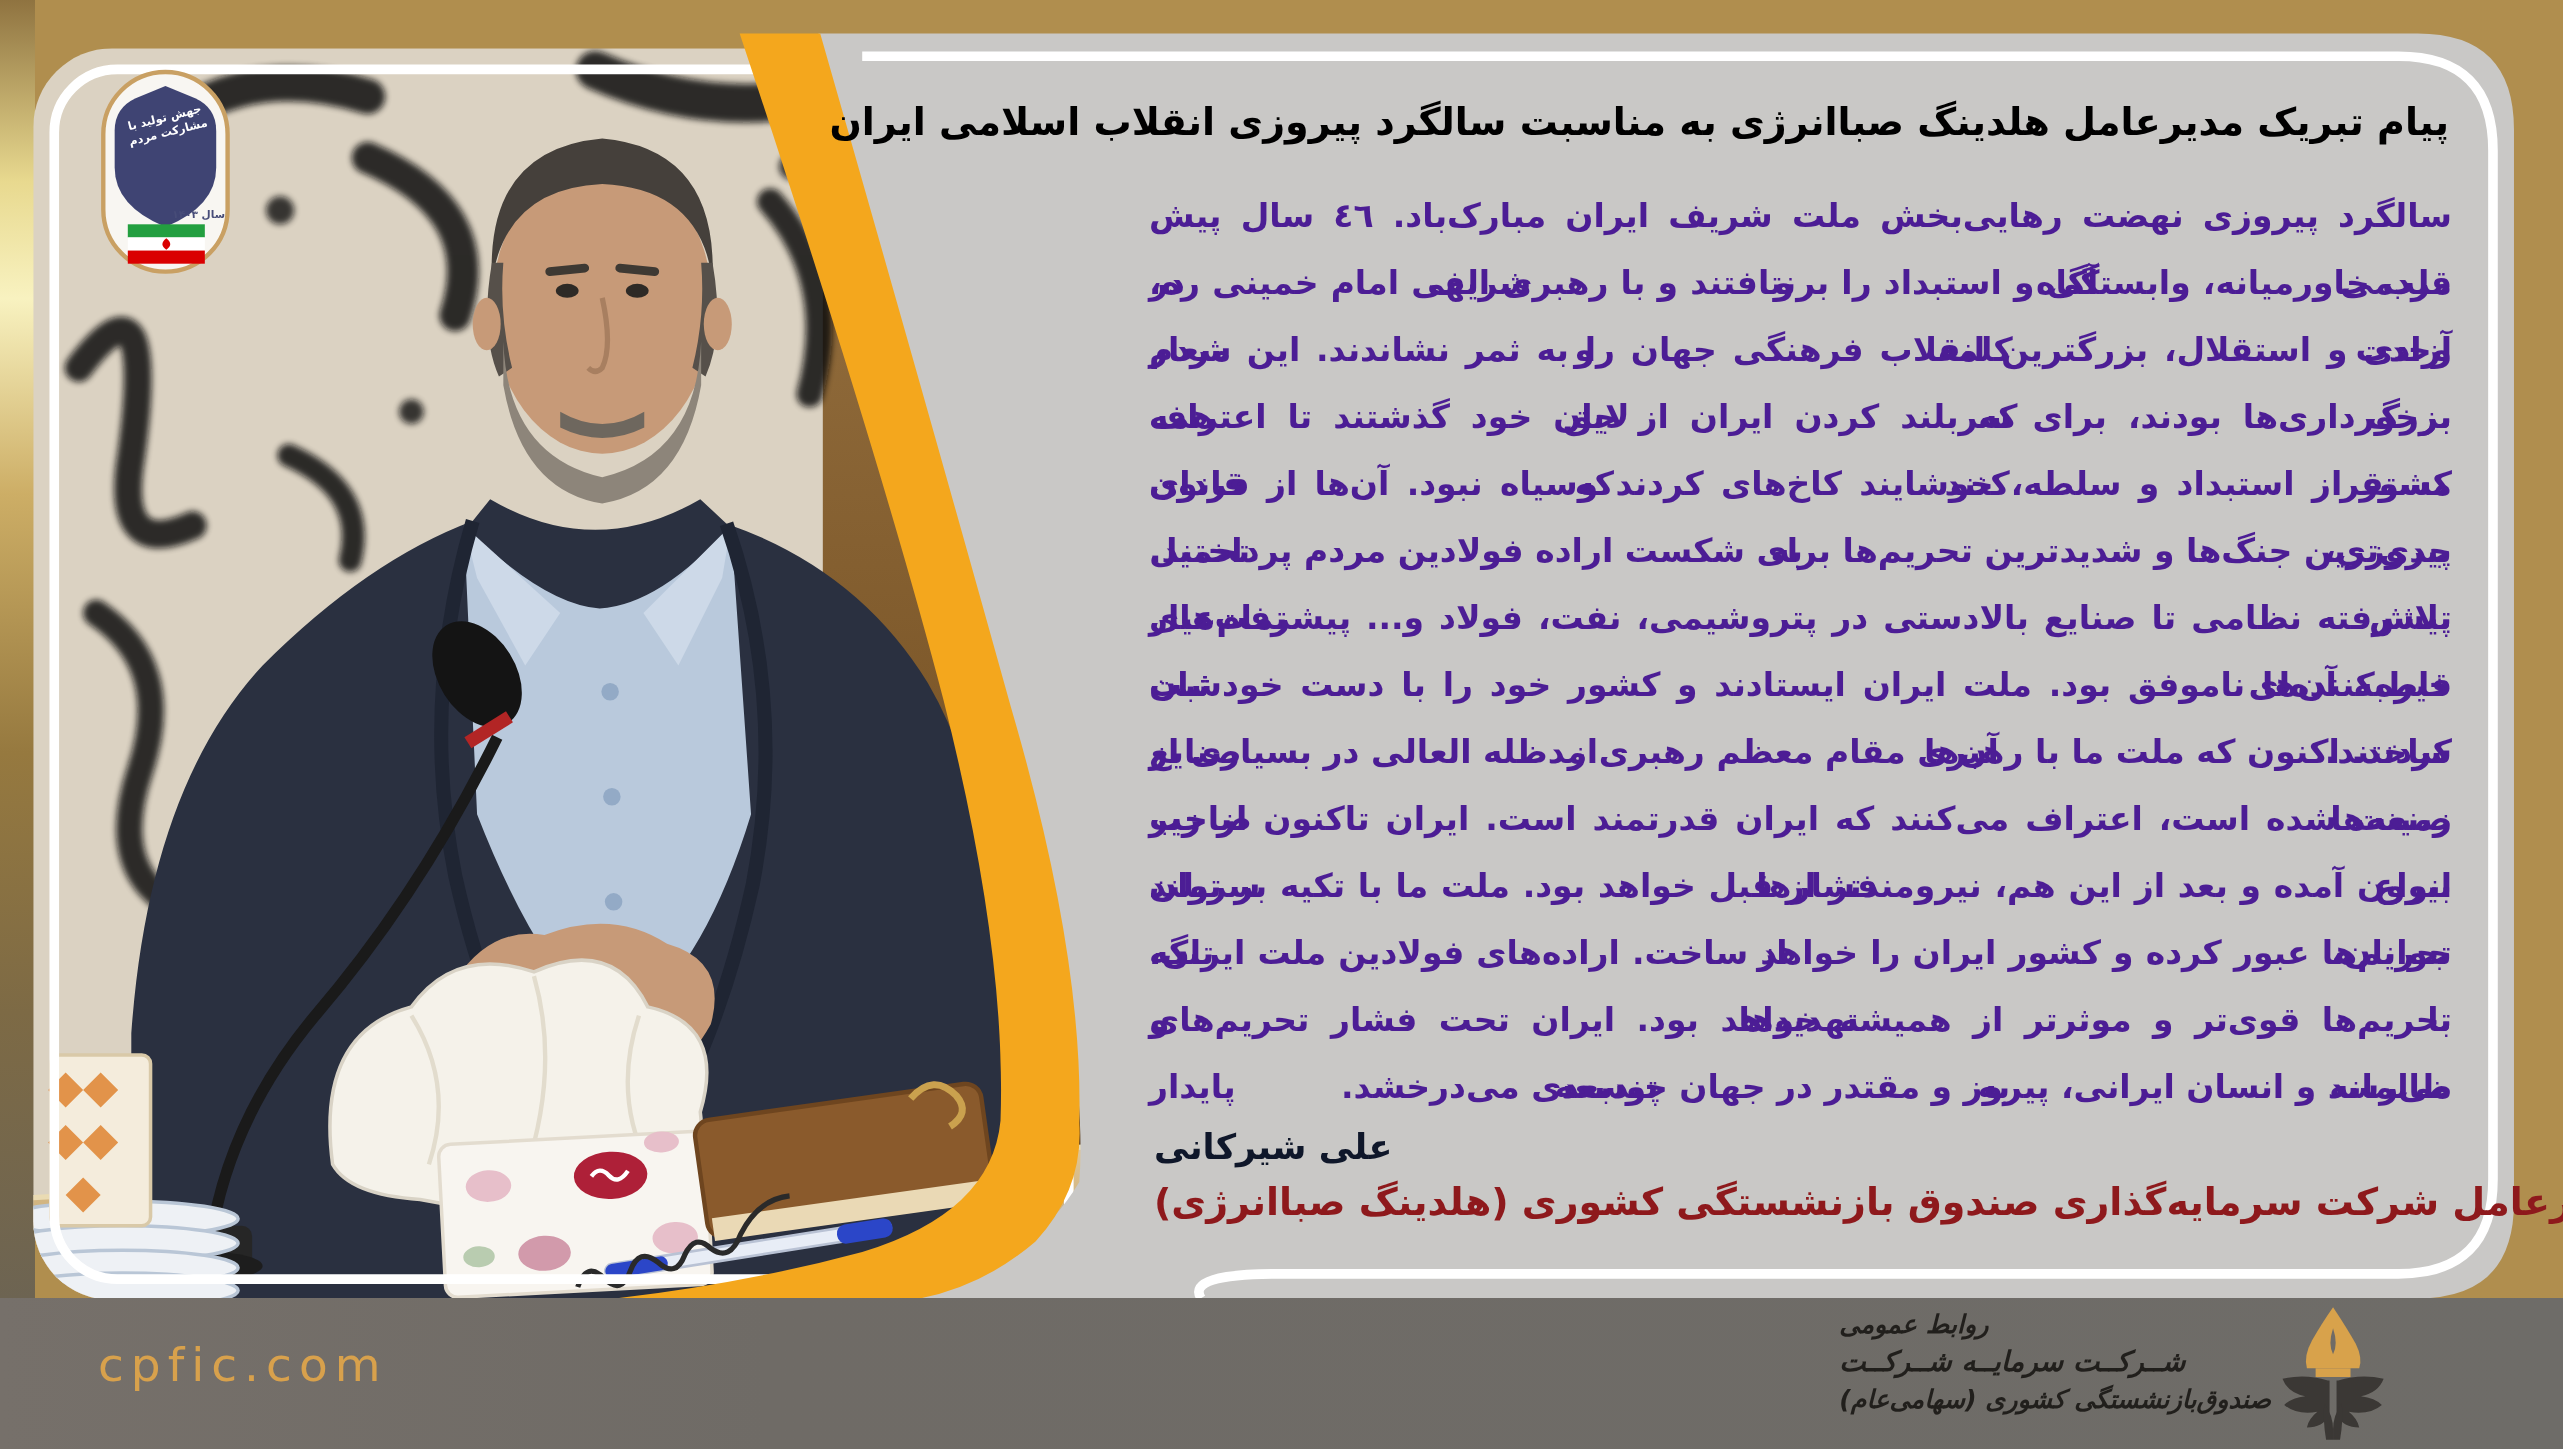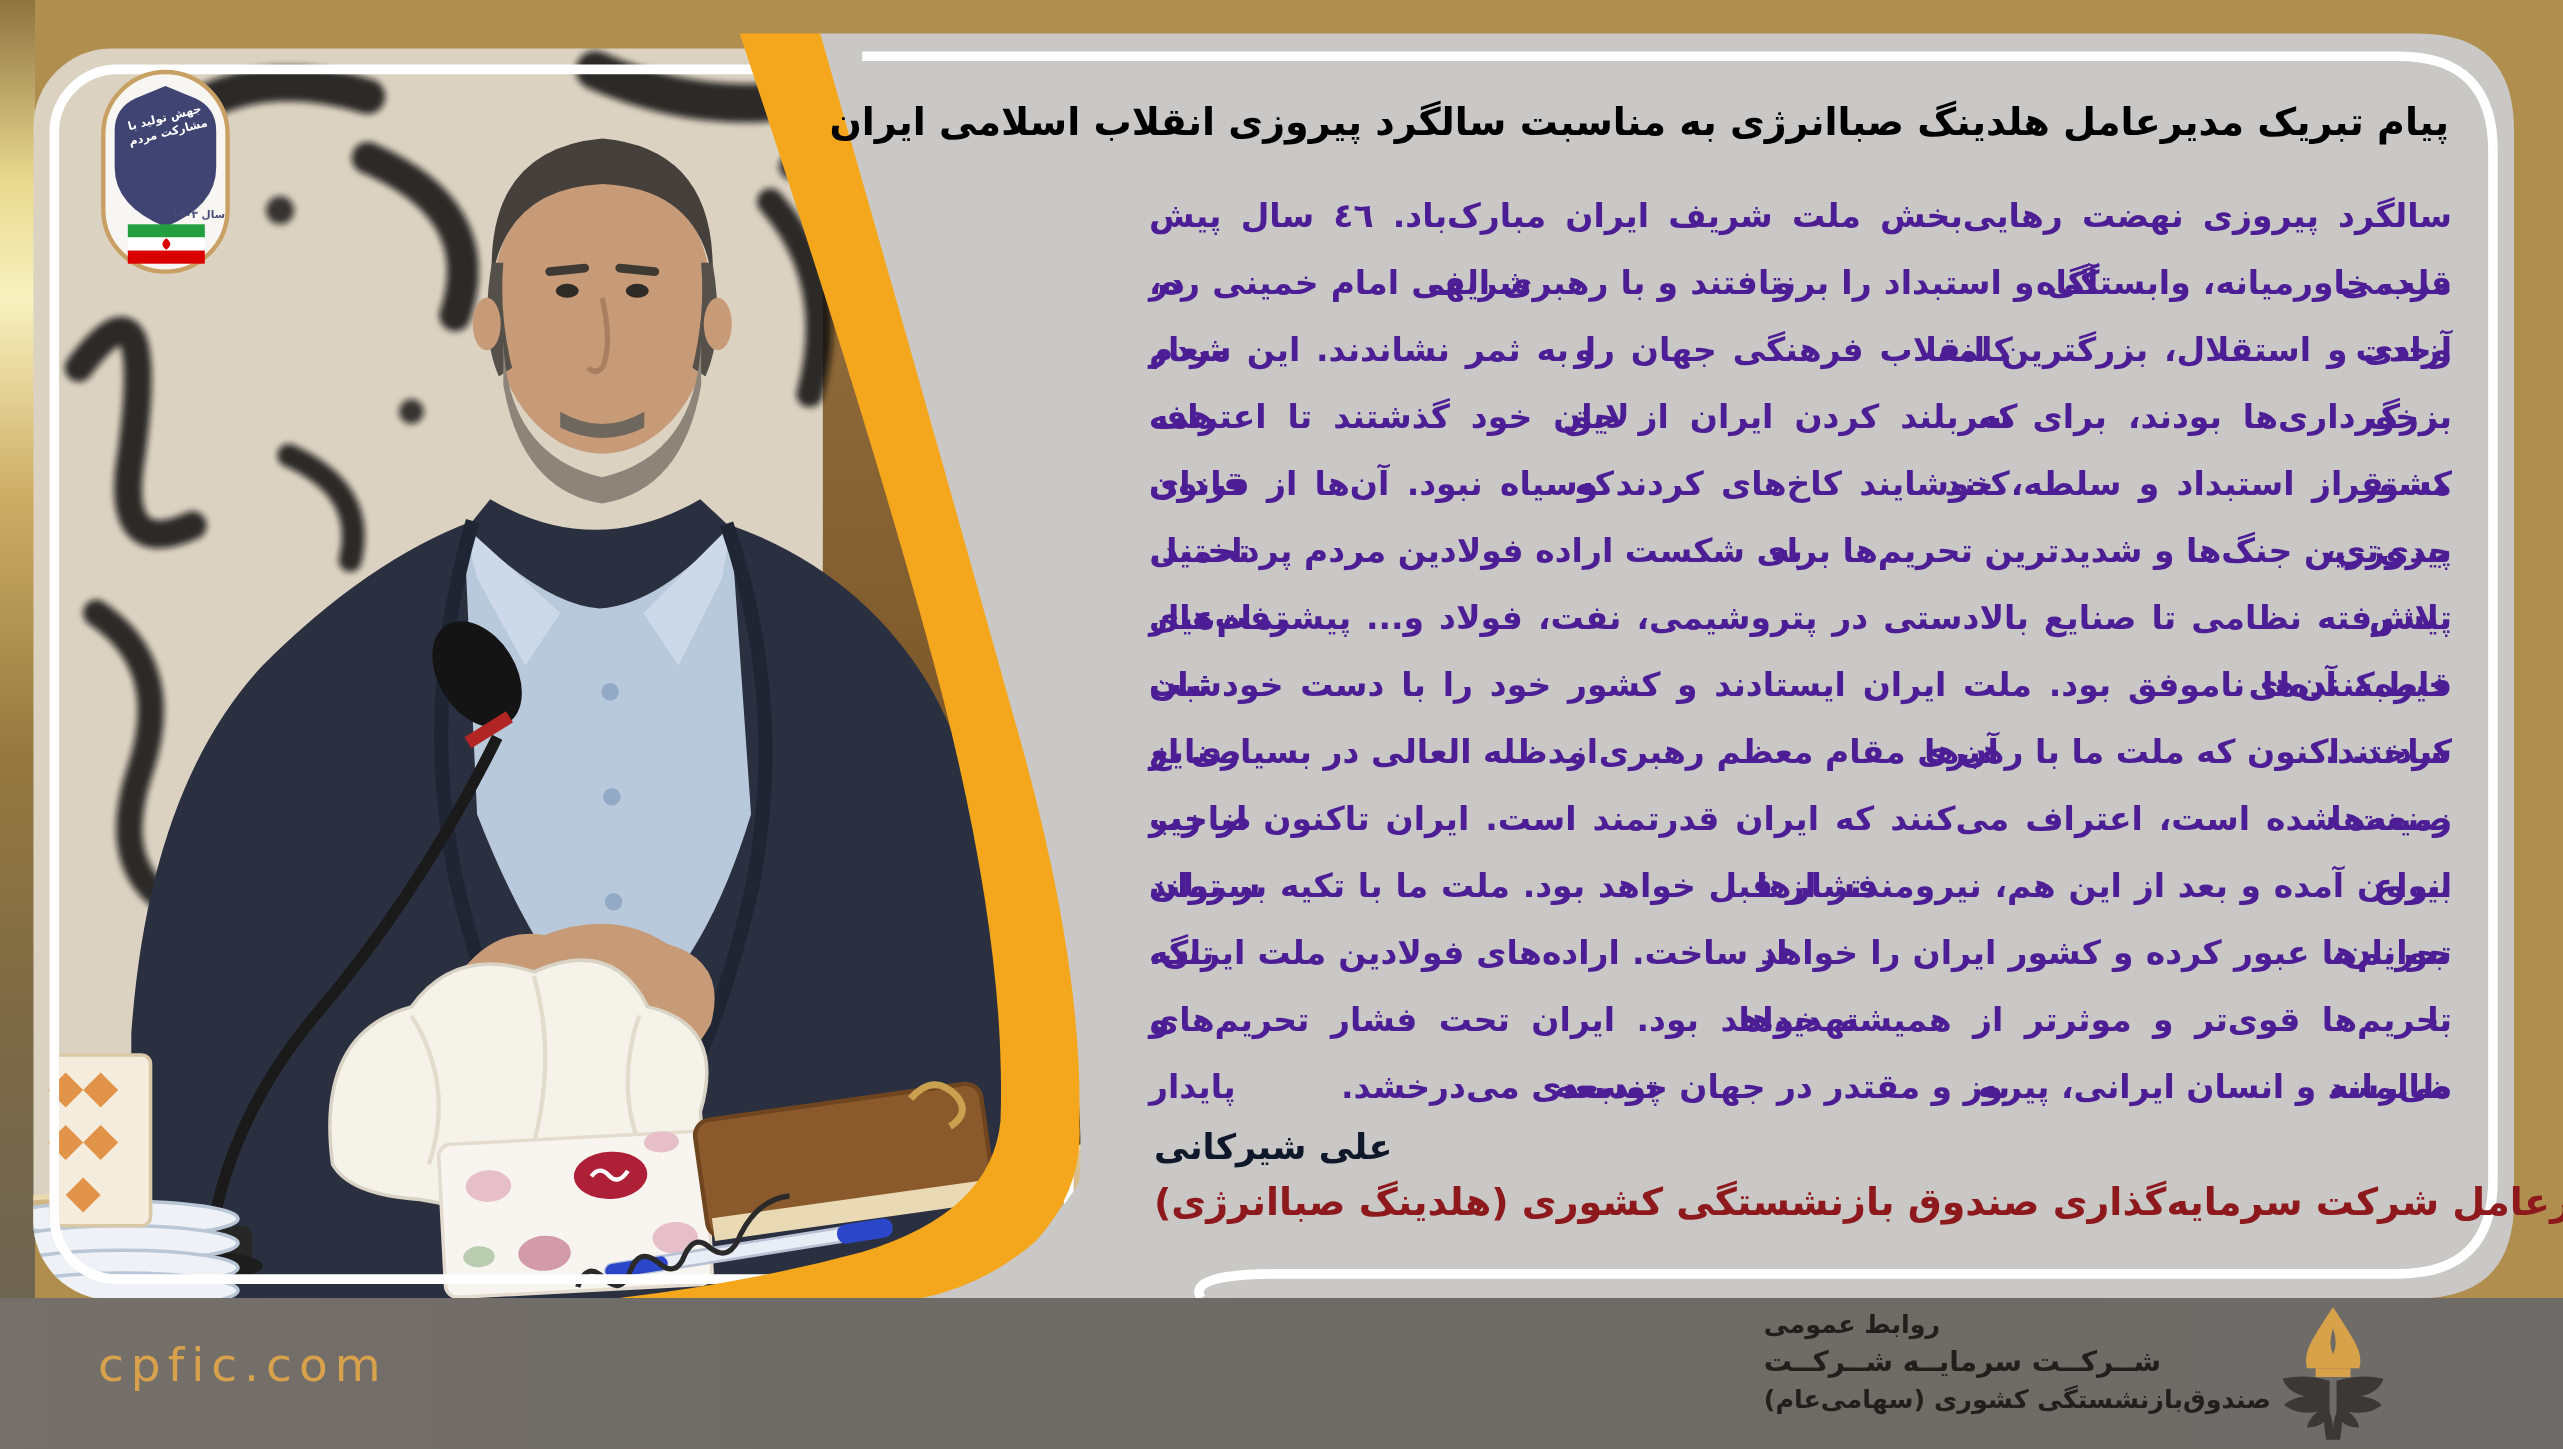--- a/index.html
+++ b/index.html
@@ -52,20 +52,21 @@
     background:linear-gradient(90deg,#76706a 0%,#6f6b66 30%,#6e6c68 100%);
   }
   .website{
     position:absolute;left:98px;top:39px;
     font-size:47px;letter-spacing:7px;color:#d8a14c;font-weight:400;
     text-decoration:none;
   }
   .footer-org{
     position:absolute;right:292px;top:8.8px;direction:rtl;text-align:left;color:#211f1c;
     white-space:nowrap;
+    font-style:italic;
   }
   .footer-org .l1{font-weight:700;font-size:25.4px;line-height:35px;}
   .footer-org .l2{font-weight:700;font-size:28px;line-height:39px;}
   .footer-org .l3{font-weight:700;font-size:25.4px;line-height:37px;}
   .footer-logo{position:absolute;right:175px;top:7px;}
 </style>
 </head>
 <body>
 
 <div class="canvas">

